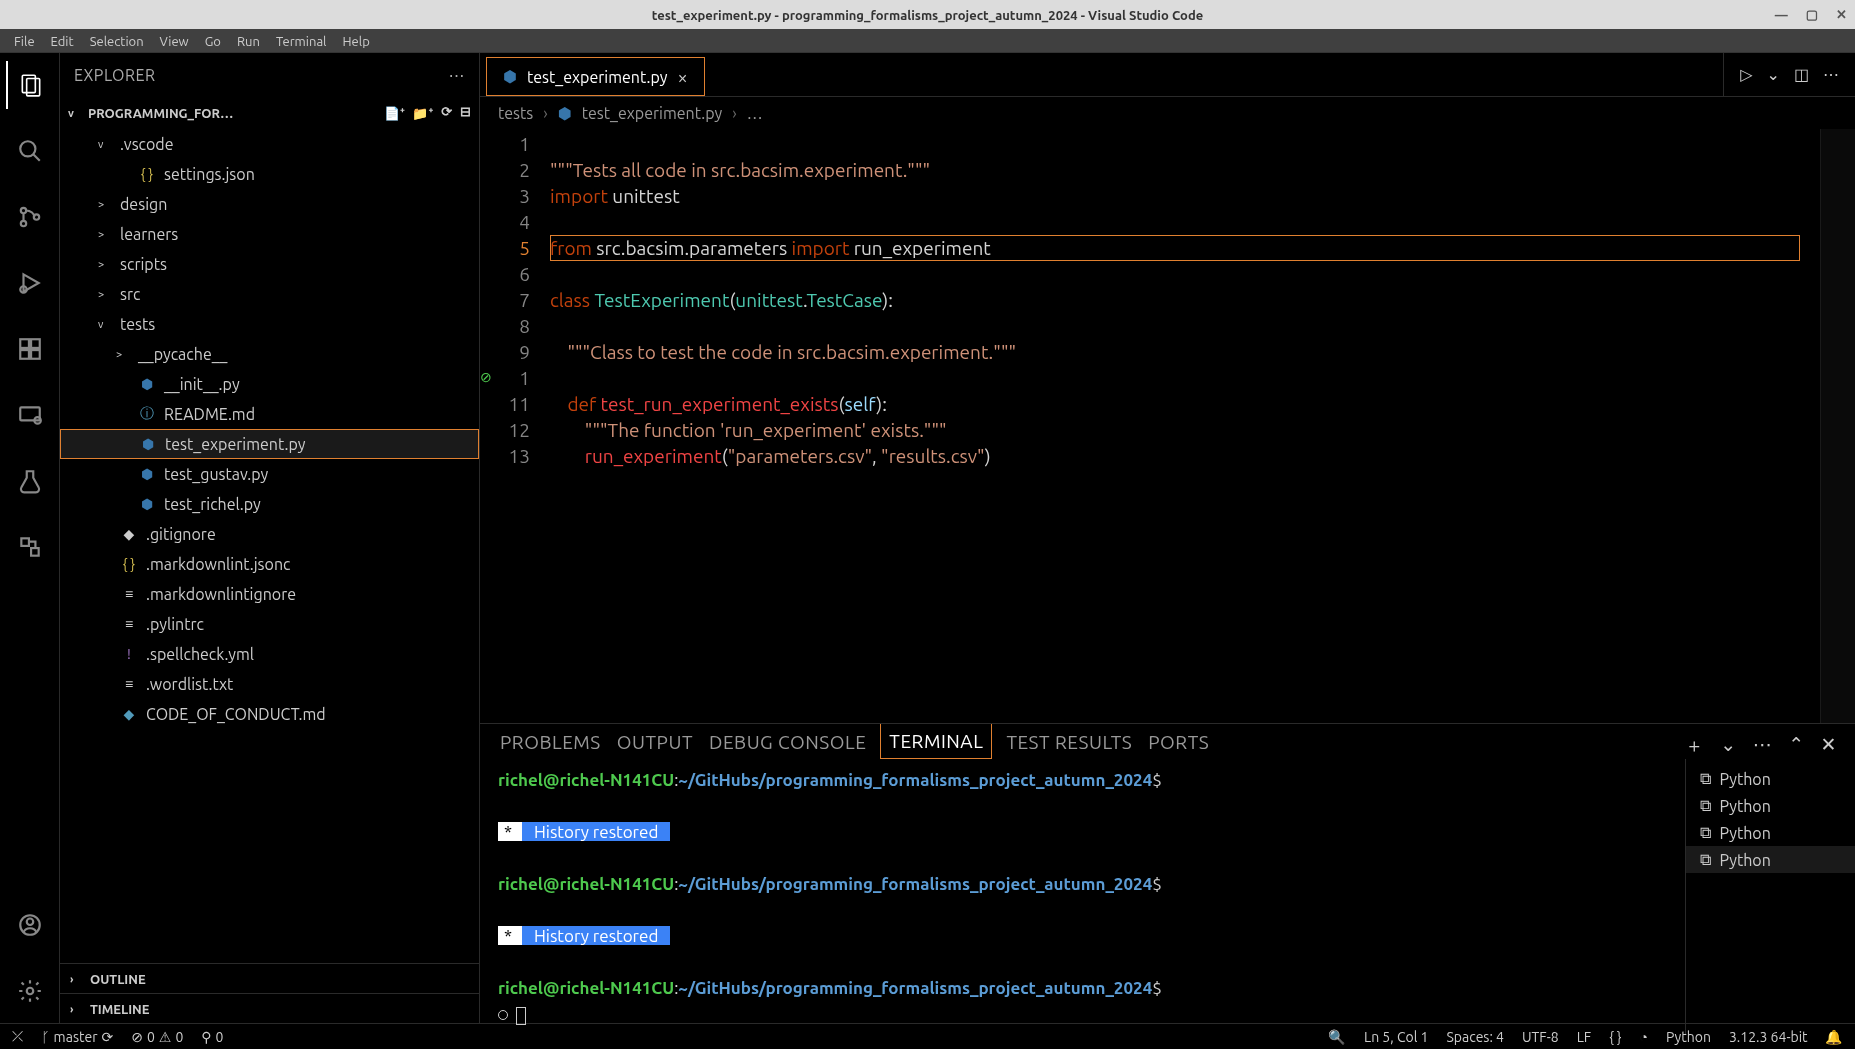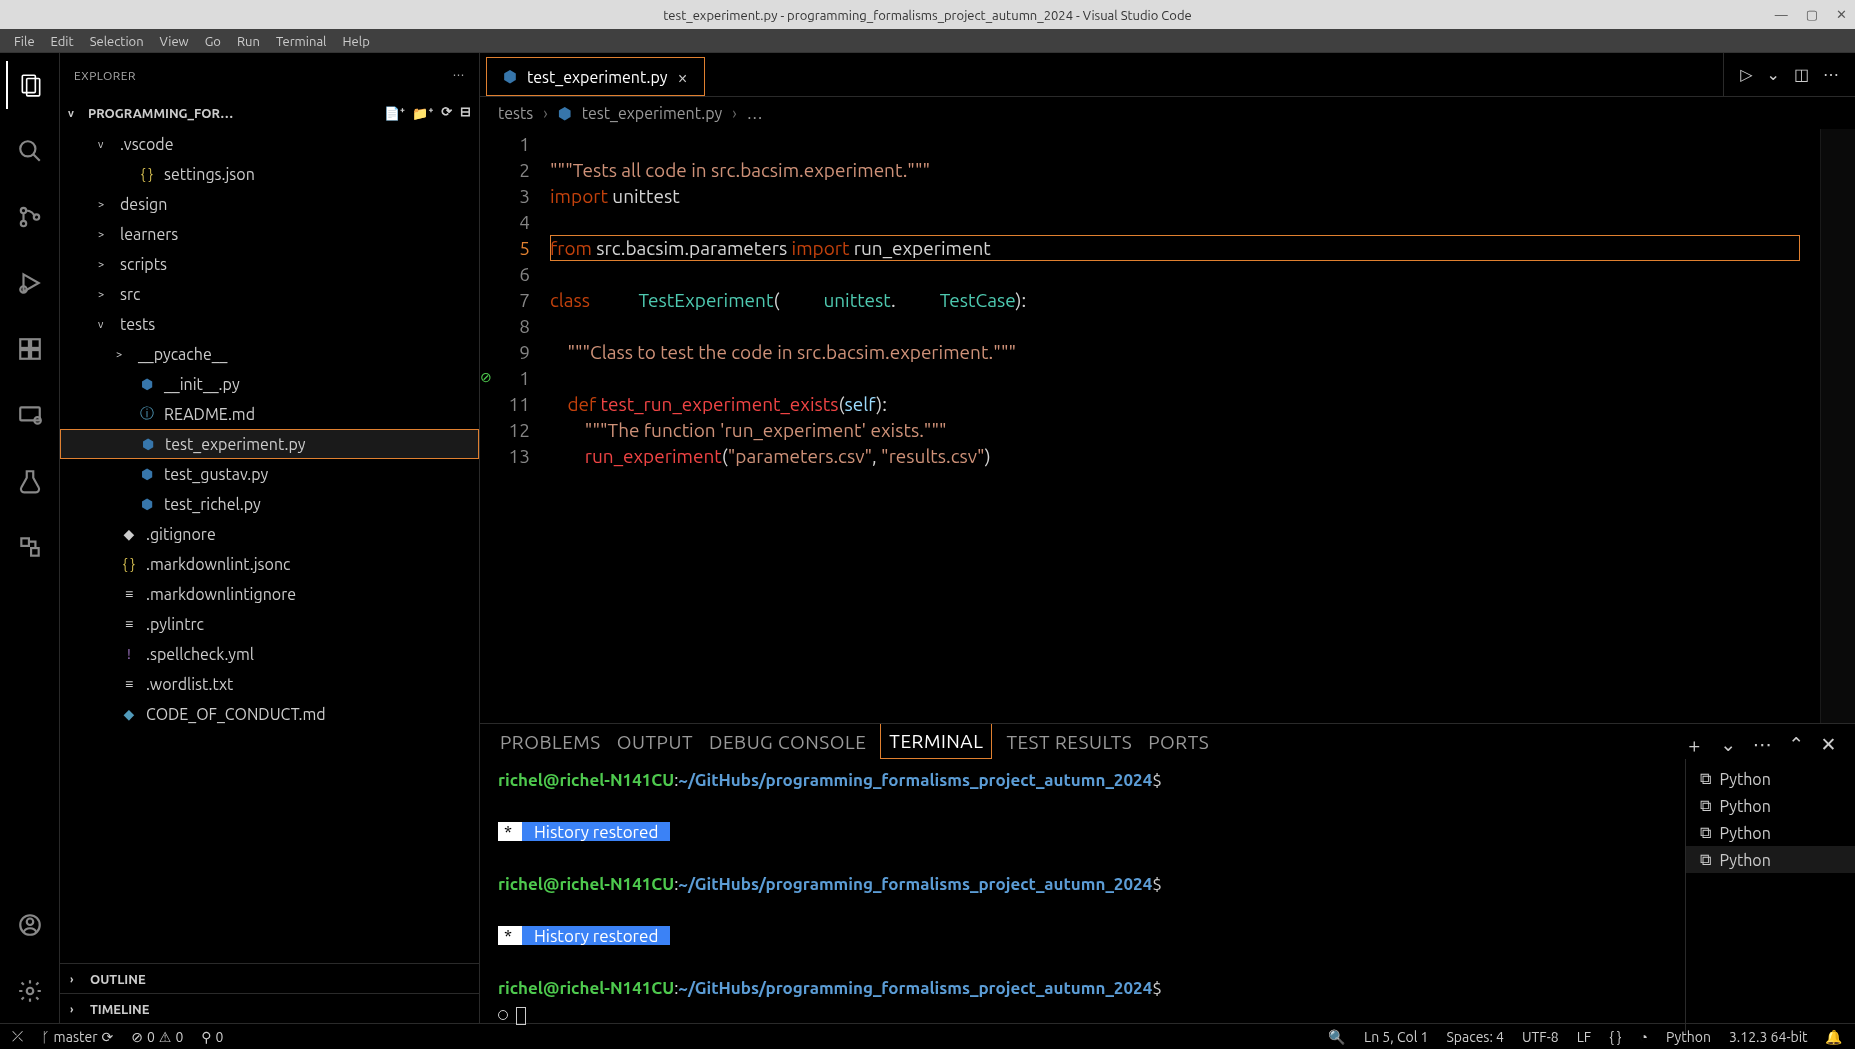--- a/index.html
+++ b/index.html
@@ -1,39 +1,39 @@
 <!DOCTYPE html>
 <html><head>
 <meta charset="utf-8">
 <style>
 * { margin: 0; padding: 0; box-sizing: border-box; font-family: "Ubuntu", "Segoe UI", sans-serif; }
 body { background: #000; color: #ccc; width: 1855px; height: 1049px; overflow: hidden; }
 
 
-.titlebar { height: 29px; background: #dcdcdc; display: flex; align-items: center; justify-content: center; position: relative; color: #333; font-size: 13px; }
+.titlebar { height: 29px; background: #dcdcdc; display: flex; align-items: center; justify-content: center; position: relative; color: #333; font-size: 13px; font-weight: bold; }
 .titlebar-controls { position: absolute; right: 8px; display: flex; gap: 18px; }
 .titlebar-controls span { cursor: pointer; color: #555; }
 
 
 .menubar { height: 23px; background: #404040; display: flex; align-items: center; padding: 0 6px; font-size: 13px; color: #ccc; }
 .menubar span { padding: 2px 8px; cursor: pointer; }
 
 
 .main { display: flex; height: calc(100% - 29px - 23px - 26px); border-top: 1px solid #333; }
 
 
 .activitybar { width: 60px; background: #000; border-right: 1px solid #2a2a2a; display: flex; flex-direction: column; justify-content: space-between; padding: 8px 0; }
 .activitybar-top, .activitybar-bottom { display: flex; flex-direction: column; align-items: center; gap: 18px; }
 .activity-icon { width: 48px; height: 48px; display: flex; align-items: center; justify-content: center; cursor: pointer; color: #888; }
 .activity-icon.active { color: #fff; border-left: 2px solid #fff; }
 .activity-icon svg { width: 26px; height: 26px; }
 
 
 .sidebar { width: 420px; background: #000; border-right: 1px solid #2a2a2a; display: flex; flex-direction: column; }
-.sidebar-header { height: 44px; display: flex; align-items: center; justify-content: space-between; padding: 0 14px; font-size: 12px; letter-spacing: 0.5px; color: #aaa; }
+.sidebar-header { height: 44px; display: flex; align-items: center; justify-content: space-between; padding: 0 14px; font-size: 16px; letter-spacing: 0.5px; color: #aaa; }
 .sidebar-header-actions { display: flex; gap: 10px; cursor: pointer; }
 .project-header { height: 32px; display: flex; align-items: center; padding: 0 8px; font-size: 13px; font-weight: bold; color: #ccc; gap: 6px; }
 .project-header-actions { margin-left: auto; display: flex; gap: 8px; color: #ccc; }
 .project-header-actions span { cursor: pointer; }
 .tree { flex: 1; overflow: auto; font-size: 16px; }
 .tree-row { height: 30px; display: flex; align-items: center; gap: 8px; cursor: pointer; color: #ccc; padding-left: 20px; }
 .tree-row.indent-1 { padding-left: 38px; }
 .tree-row.indent-2 { padding-left: 56px; }
 .tree-row.selected { background: #1a1a1a; border: 1px solid #e08030; }
 .tree-icon { width: 18px; text-align: center; font-size: 14px; }
@@ -56,21 +56,21 @@
 .breadcrumb { height: 32px; display: flex; align-items: center; padding: 0 18px; font-size: 16px; color: #999; gap: 10px; }
 .breadcrumb .sep { color: #666; }
 
 .editor-body { flex: 1; display: flex; overflow: hidden; font-family: "Consolas", "Monaco", monospace; font-size: 19px; position: relative; }
 .gutter { width: 70px; text-align: right; padding-right: 20px; color: #858585; line-height: 26px; padding-top: 2px; }
 .gutter .current { color: #e08030; }
 .gutter-decoration { position: absolute; left: 0; top: 240px; color: #4ec94e; font-size: 14px; }
 .code { flex: 1; line-height: 26px; white-space: pre; position: relative; padding-top: 2px; }
 .code .current-line { position: absolute; left: 0; right: 20px; top: 106px; height: 26px; border: 1px solid #e08030; pointer-events: none; }
 .kw { color: #c2410c; }
-.cls { color: #4ec9b0; margin-left: 44px; }
+.cls { color: #4ec9b0; }
 .fn { color: #ef4444; }
 .str { color: #ce9178; }
 .param { color: #9cdcfe; }
 .cmt { color: #ce9178; }
 .plain { color: #d4d4d4; }
 .indent-guide { color: #404040; }
 .minimap { width: 35px; background: #0a0a0a; border-left: 1px solid #1a1a1a; }
 
 
 .panel { height: 300px; border-top: 1px solid #2a2a2a; display: flex; flex-direction: column; }

